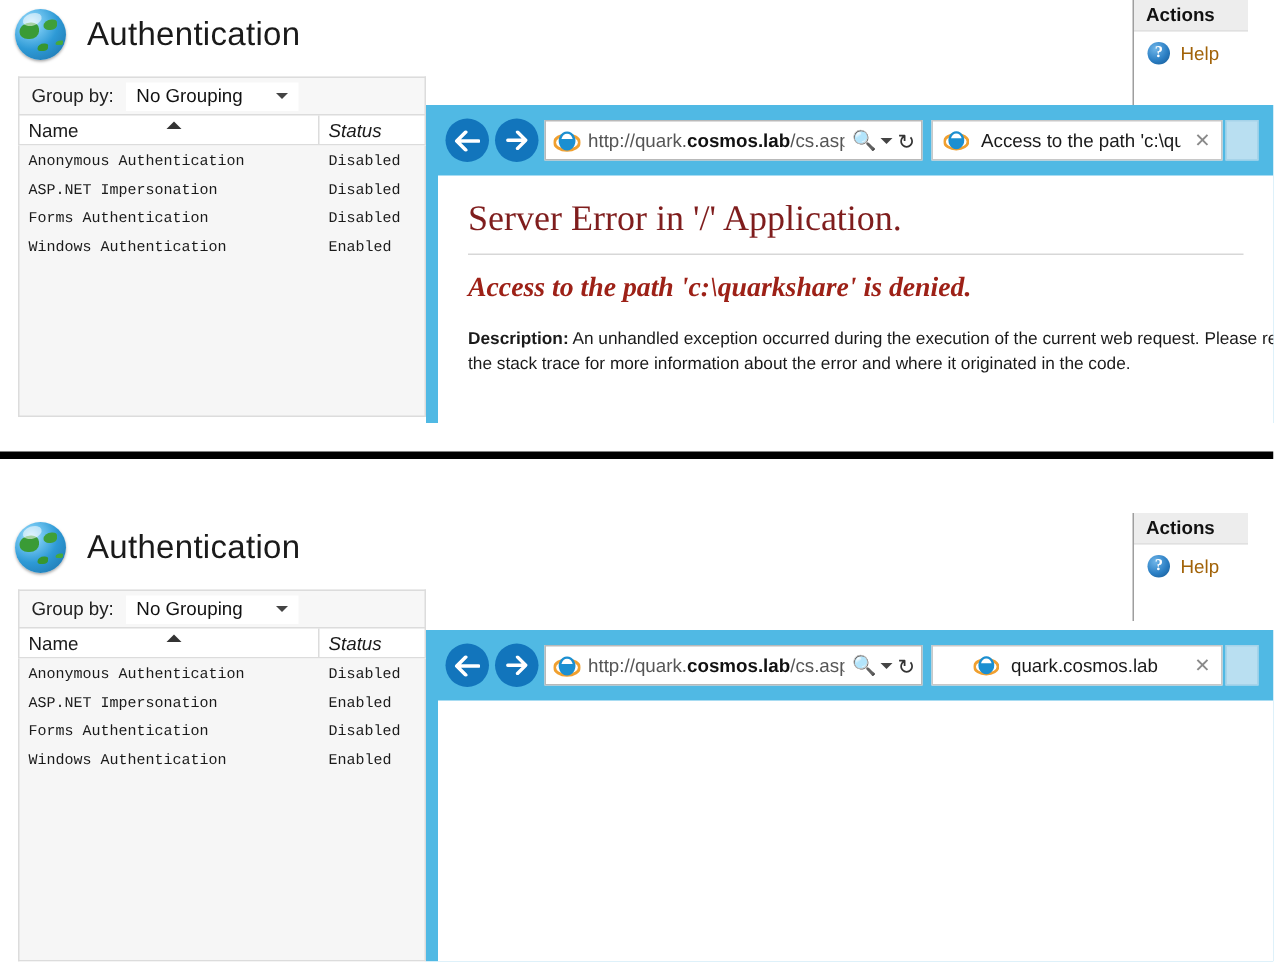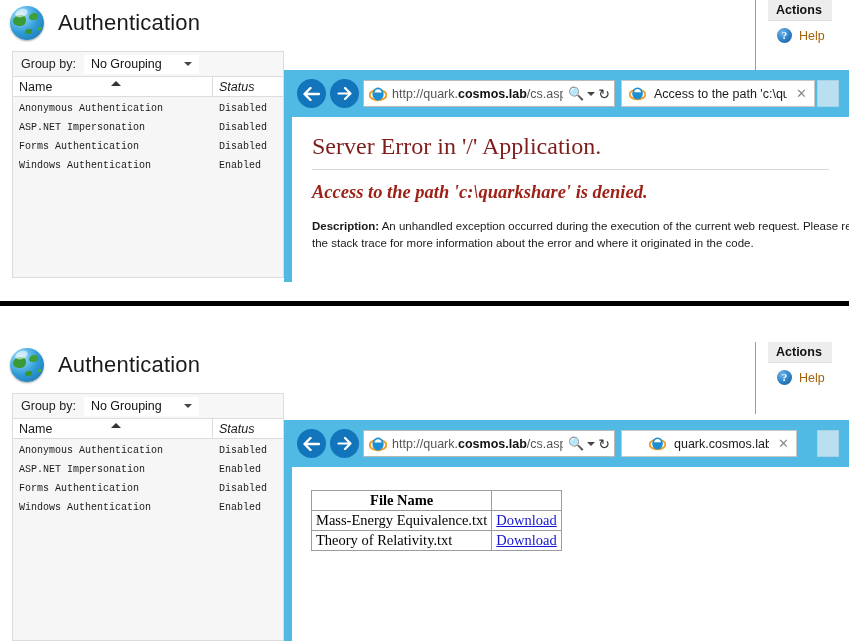--- a/index.html
+++ b/index.html
@@ -90,21 +90,21 @@
     background: #f6f6f6; border: 1px solid #dcdcdc; border-top: none;
     padding-top: 2px;
   }
   .list-row { display: flex; height: 19px; font-size: 10px; color: #1a1a1a; align-items: center; font-family: Liberation Mono, monospace; }
   .list-row .c1 { width: 200px; padding-left: 6px; white-space: nowrap; }
   .list-row .c2 { flex: 1; padding-left: 6px; white-space: nowrap; }
 
   
   .actions {
     position: absolute; width: 77px;
-    background: #ffffff; border-left: 1px solid #9e9e9e; padding-left: 12px;
+    background: #ffffff; border-left: 1px solid #9e9e9e;
   }
   .actions-head {
     height: 21px; background: #ededed;
     font-size: 12.5px; font-weight: bold; color: #111;
     display: flex; align-items: center; padding-left: 8px;
     border-bottom: 1px solid #e0e0e0;
   }
   .actions-body { padding: 7px 0 0 9px; display: flex; align-items: center; gap: 7px; }
   .help-ico {
     width: 15px; height: 15px; border-radius: 50%;
@@ -386,50 +386,32 @@
           </svg>
         </span>
         <span class="url-text"><span>http://quark.</span><b>cosmos.lab</b><span>/cs.aspx</span></span>
         <span class="url-icons">
           <span class="mag">🔍</span>
           <span class="url-caret"></span>
           <span class="refresh">↻</span>
         </span>
       </div>
 
-      <div class="ietab" style="left:337px; width:176px;padding-left:27px;">
+      <div class="ietab" style="left:337px; width:194px;padding-left:27px;">
         <span class="ie-e">
           <svg width="17" height="17" viewBox="0 0 18 18" aria-hidden="true">
             <ellipse cx="9" cy="10" rx="8.3" ry="5.2" fill="none" stroke="#f0a030" stroke-width="2"></ellipse>
             <path d="M9 2.6 a5.6 6.4 0 1 0 0.1 0 z" fill="#1b8fd1"></path>
             <path d="M4.2 9.6 h9.3 c0 3.2 -2.2 5 -4.6 5 c-2.6 0 -4.7 -1.9 -4.7 -5 z" fill="#1b8fd1"></path>
             <path d="M5.3 7.6 c0.6 -2.2 2 -3.4 3.7 -3.4 c1.9 0 3.2 1.2 3.8 3.4 z" fill="#ffffff"></path>
           </svg>
         </span>
         <span class="tab-title">quark.cosmos.lab</span>
         <span class="tab-close">✕</span>
       </div>
       <div class="tab-stub" style="left:533px;"></div>
     </div>
 
     <div class="ie-page" style="left:8px; top:47px; width:557px; height:174px;">
-      <table class="ftable">
-        <thead>
-          <tr>
-            <th class="c-name">File Name</th>
-            <th class="c-dl"></th>
-          </tr>
-        </thead>
-        <tbody>
-          <tr>
-            <td class="c-name">Mass-Energy Equivalence.txt</td>
-            <td class="c-dl"><span class="dl-link">Download</span></td>
-          </tr>
-          <tr>
-            <td class="c-name">Theory of Relativity.txt</td>
-            <td class="c-dl"><span class="dl-link">Download</span></td>
-          </tr>
-        </tbody>
-      </table>
     </div>
   </div>
 
 </div>
 
 </body></html>

